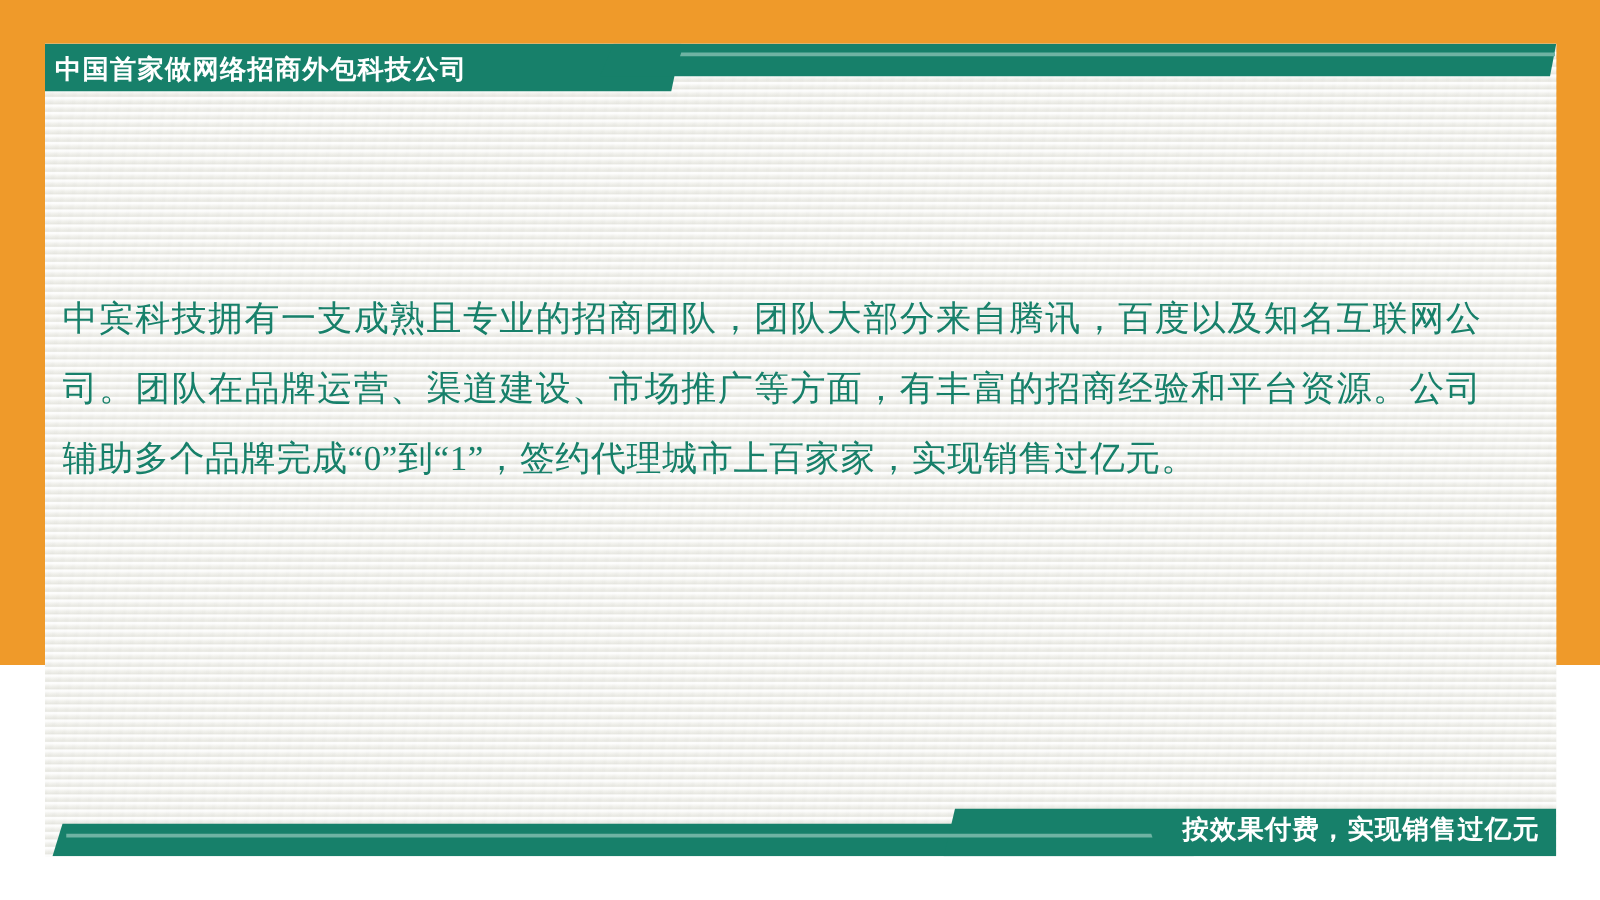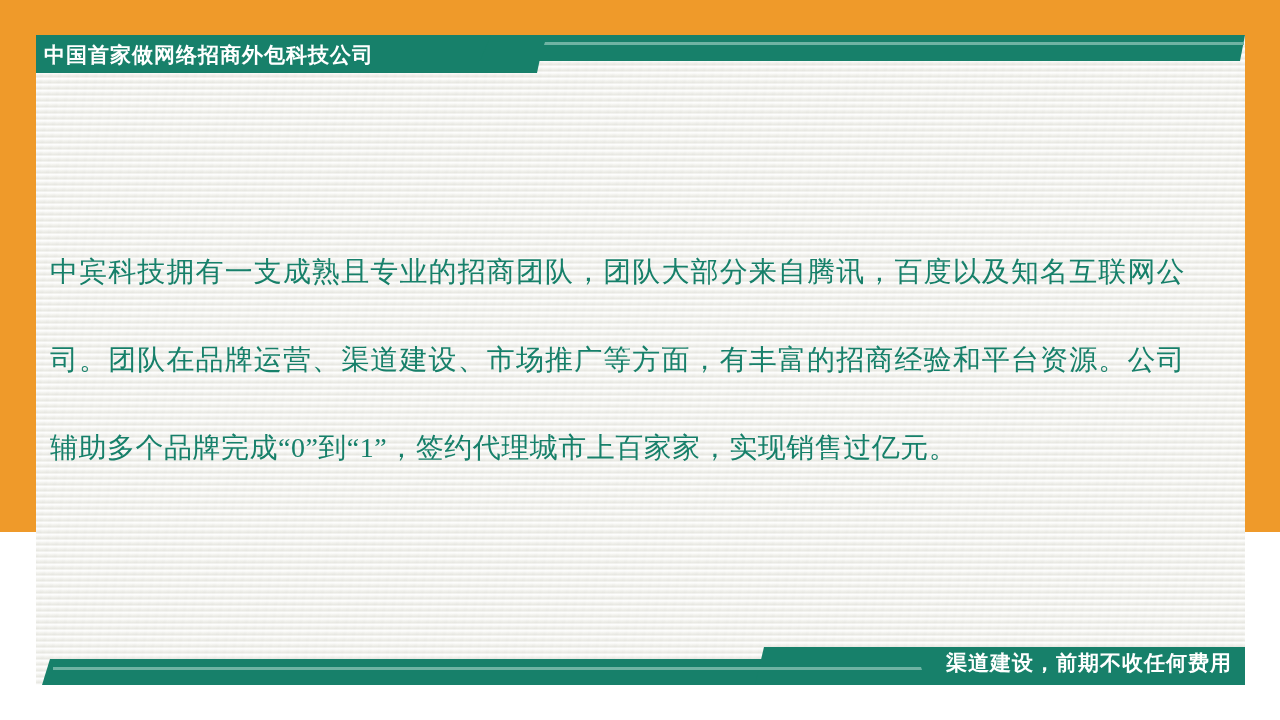--- a/index.html
+++ b/index.html
@@ -69,21 +69,21 @@
     white-space:nowrap;
     z-index:4;
   }
 
   #body-copy {
     position:absolute;
     left:50px; top:228px;
     width:1135px;
     font-family:"Liberation Serif", "DejaVu Serif", serif;
     font-size:28px;
-    line-height:88px;
+    line-height:56px;
     color:#17806a;
     letter-spacing:0.5px;
     text-align:justify;
     text-justify:inter-character;
     z-index:4;
   }
   #body-copy p { margin:0; }
 
   
   #footer-band {
@@ -135,15 +135,15 @@
     <svg class="band-svg" viewBox="0 0 1209 45" preserveAspectRatio="none">
 
       <polygon points="14,19 909,19 919,45 6,45" fill="#17806a"></polygon>
 
       <polygon points="728,7 1209,7 1209,45 719,45" fill="#17806a"></polygon>
 
       <polygon points="17,27 885,27 886,30 17,30" fill="#6fb3a3"></polygon>
     </svg>
   </div>
 
-  <div id="footer-text">渠道建设，前期不收任何费用</div>
+  <div id="footer-text">按效果付费，实现销售过亿元</div>
 
 </div>
 
 </body></html>

